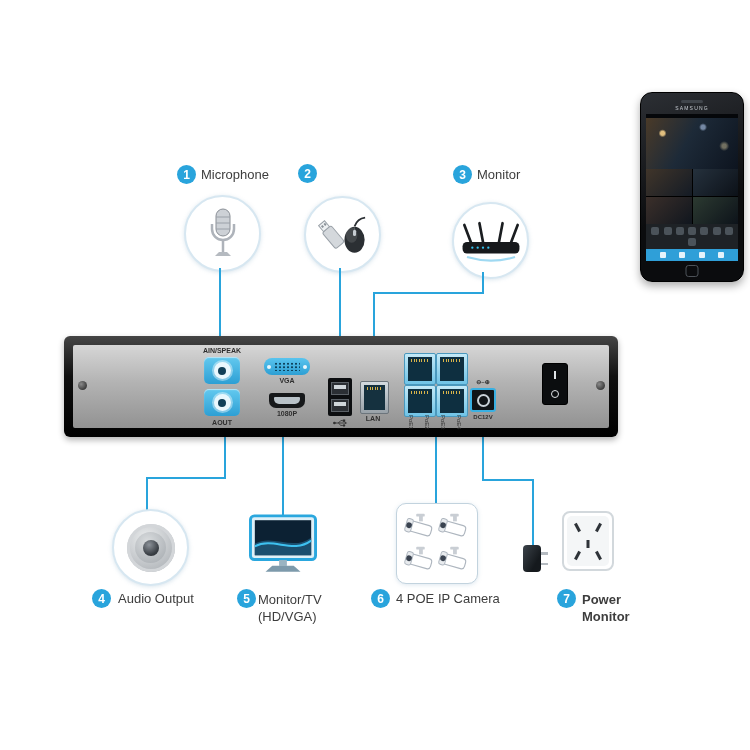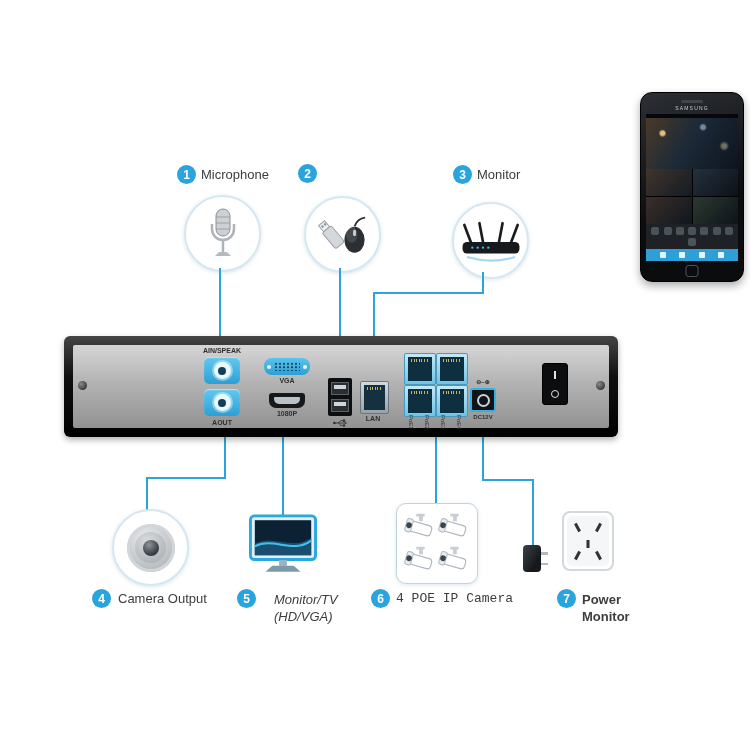--- a/index.html
+++ b/index.html
@@ -276,32 +276,32 @@
   </div>
 
   <div class="circle-icon" style="left:112px;top:509px;">
     <div class="spk1">
       <div class="spk2">
         <div class="spk3"></div>
       </div>
     </div>
   </div>
   <div class="badge" style="left:92px;top:589px;">4</div>
-  <div class="lbl" style="left:118px;top:591px;">Camera Output</div>
+  <div class="lbl" style="left:118px;top:591px;">Audio Output</div>
 
   <svg style="position:absolute;left:249px;top:514px;" width="68" height="61" viewBox="0 0 70 62">
     <rect x="1.5" y="1.5" width="67" height="45" rx="4" fill="#dff0f8" stroke="#2aa7de" stroke-width="3"></rect>
     <rect x="6" y="6" width="58" height="36" fill="#0c2133"></rect>
     <path d="M6 30 C 25 20, 45 38, 64 24 L64 42 L6 42 Z" fill="#1b4e6e"></path>
     <path d="M6 33 C 25 23, 45 41, 64 27" stroke="#3ec1f0" stroke-width="2" fill="none"></path>
     <rect x="31" y="47" width="8" height="6" fill="#9ab4c2"></rect>
     <path d="M17 59 L53 59 L46 53 L24 53 Z" fill="#7d9aab"></path>
   </svg>
   <div class="badge" style="left:237px;top:589px;">5</div>
-  <div class="lbl lbl2" style="left:274px;top:591px;font-style:italic;">
+  <div class="lbl lbl2" style="left:258px;top:591px;">
     <div>Monitor/TV</div>
     <div>(HD/VGA)</div>
   </div>
 
   <div class="cam-box">
     <svg width="34" height="30" viewBox="0 0 36 30">
       <rect x="14" y="1" width="9" height="3" rx="1" fill="#c9ced4"></rect>
       <rect x="17" y="3" width="4" height="6" fill="#c9ced4"></rect>
       <g transform="rotate(16 18 17)">
         <rect x="6" y="11" width="24" height="11" rx="3.5" fill="#fff" stroke="#aeb6bf" stroke-width="1.2"></rect>
@@ -331,21 +331,21 @@
       <rect x="14" y="1" width="9" height="3" rx="1" fill="#c9ced4"></rect>
       <rect x="17" y="3" width="4" height="6" fill="#c9ced4"></rect>
       <g transform="rotate(16 18 17)">
         <rect x="6" y="11" width="24" height="11" rx="3.5" fill="#fff" stroke="#aeb6bf" stroke-width="1.2"></rect>
         <rect x="2.5" y="9.5" width="6.5" height="14" rx="2" fill="#e8ebee" stroke="#aeb6bf"></rect>
         <circle cx="5.8" cy="16.5" r="3" fill="#3a4350"></circle>
       </g>
     </svg>
   </div>
   <div class="badge" style="left:371px;top:589px;">6</div>
-  <div class="lbl" style="left:396px;top:591px;font-family:Liberation Mono, monospace;">4 POE IP Camera</div>
+  <div class="lbl" style="left:396px;top:591px;">4 POE IP Camera</div>
 
   <svg style="position:absolute;left:562px;top:511px;" width="52" height="60" viewBox="0 0 52 60">
     <rect x="1" y="1" width="50" height="58" rx="7" fill="#fff" stroke="#d2d8dc" stroke-width="2"></rect>
     <rect x="5" y="5" width="42" height="50" rx="5" fill="#f4f6f7"></rect>
     <rect x="14" y="12" width="3" height="9" transform="rotate(-28 15.5 16.5)" fill="#2e3338"></rect>
     <rect x="35" y="12" width="3" height="9" transform="rotate(28 36.5 16.5)" fill="#2e3338"></rect>
     <rect x="24.5" y="29" width="3" height="8" fill="#2e3338"></rect>
     <rect x="14" y="40" width="3" height="9" transform="rotate(28 15.5 44.5)" fill="#2e3338"></rect>
     <rect x="35" y="40" width="3" height="9" transform="rotate(-28 36.5 44.5)" fill="#2e3338"></rect>
   </svg>

